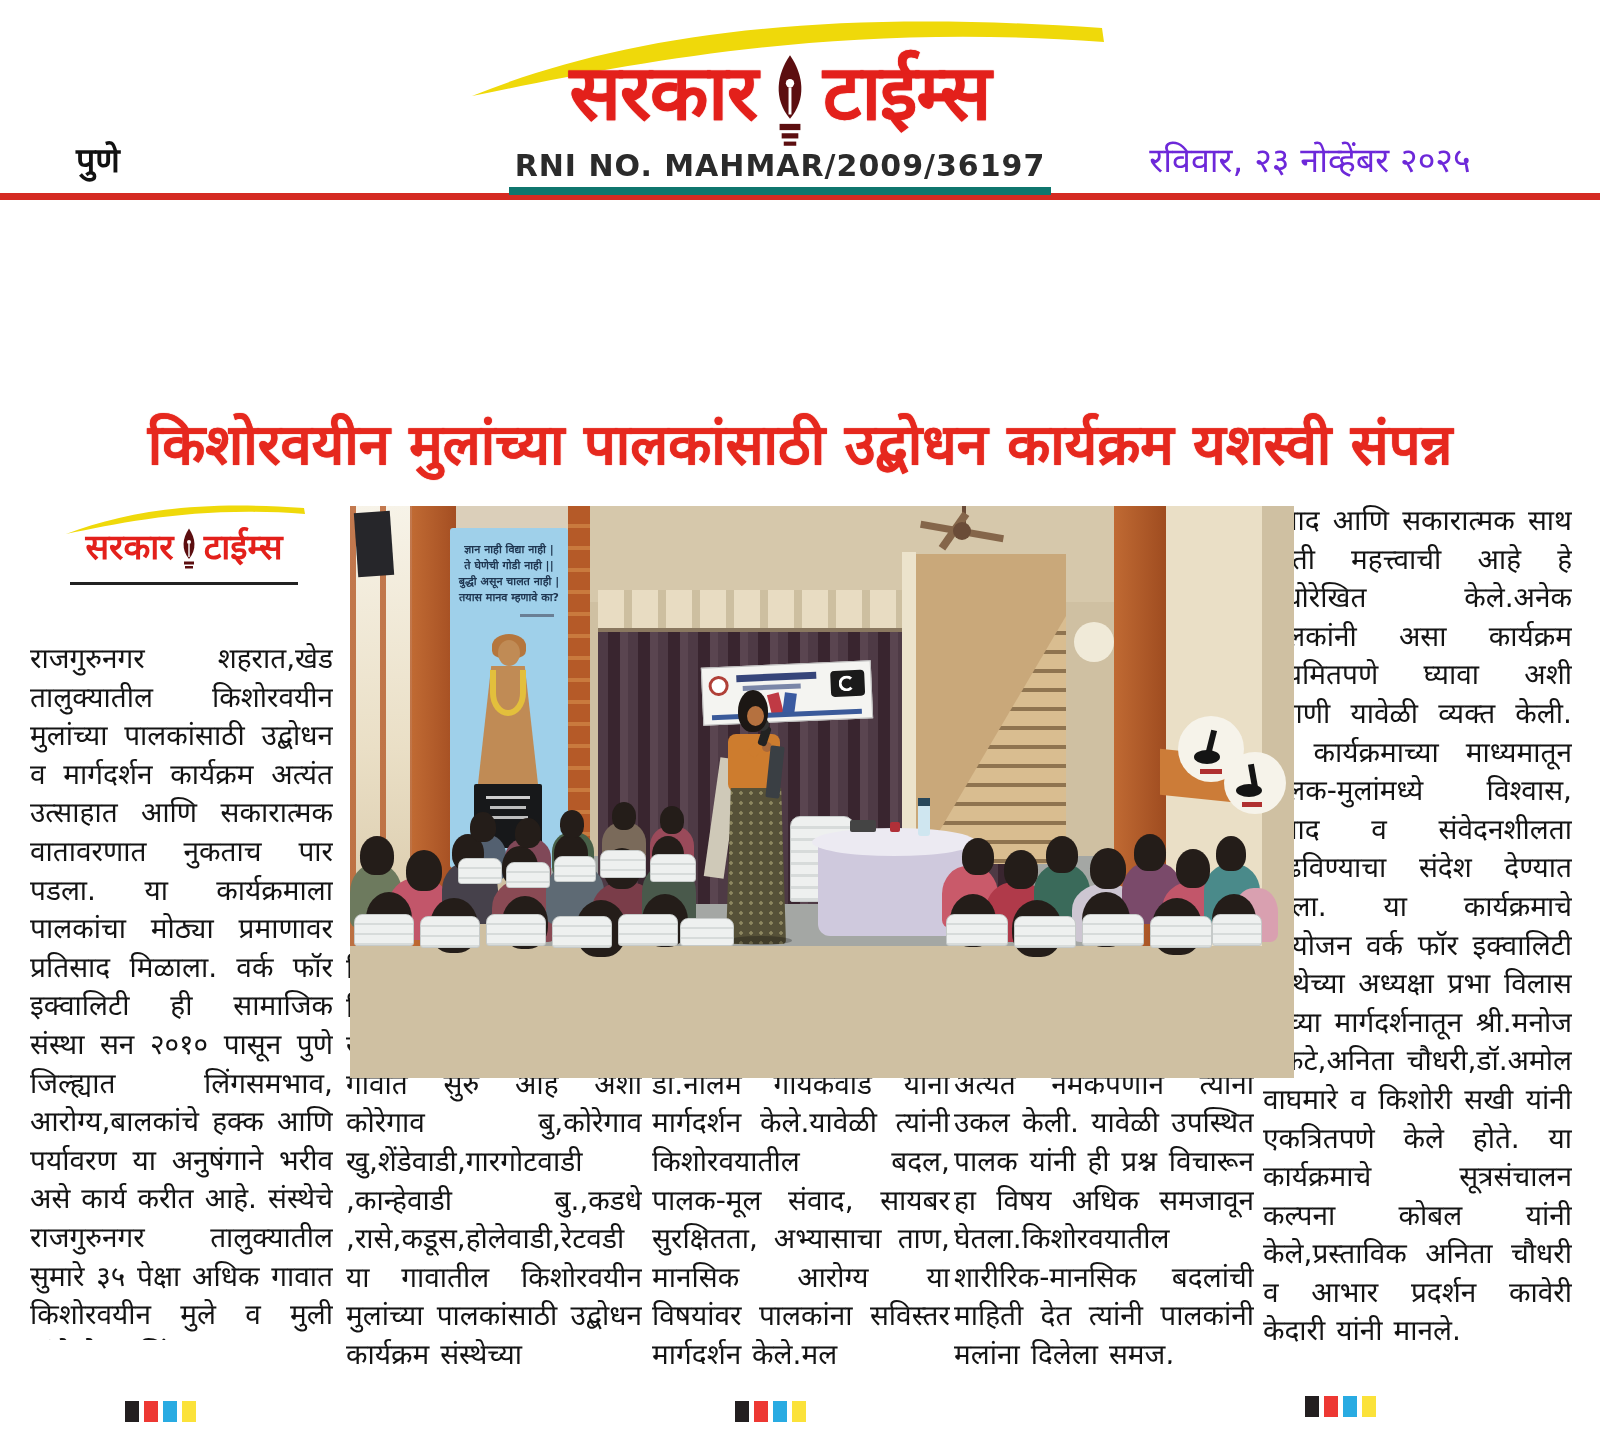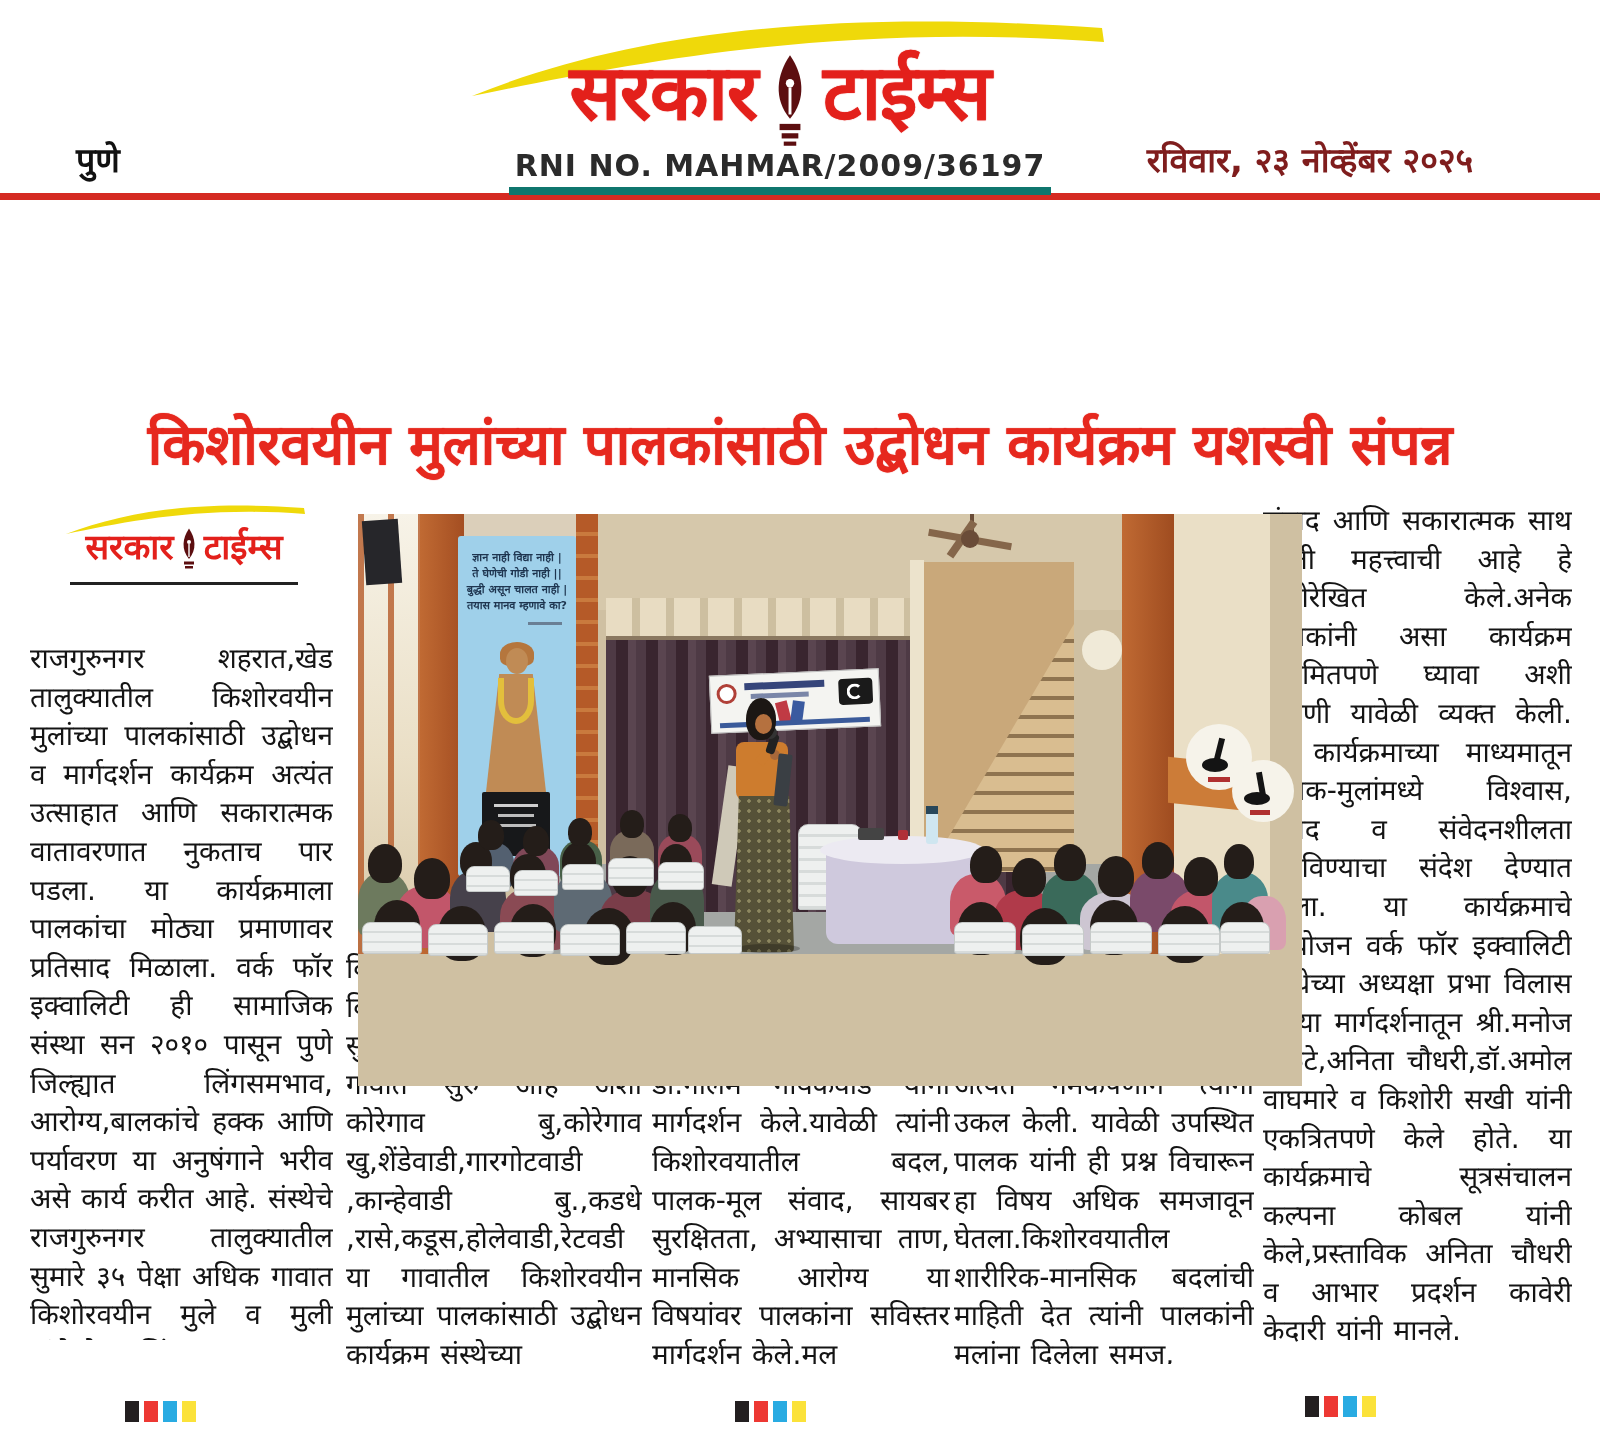--- a/index.html
+++ b/index.html
@@ -10,21 +10,21 @@
   .masthead{left:495px;top:26px;width:570px;height:126px;display:flex;align-items:center;
             justify-content:center;gap:10px;}
   .swoosh{left:470px;top:8px;width:640px;height:92px;z-index:0;pointer-events:none;}
   .mast-word{position:relative;z-index:2;font-size:76px;font-weight:900;color:#e3201b;
              letter-spacing:-1px;text-shadow:0 0 1px #e3201b;}
   .nib-big{position:relative;z-index:2;margin-top:26px;}
   .rni-wrap{left:495px;top:148px;width:570px;text-align:center;z-index:2;}
   .rni{display:inline-block;font-size:30px;font-weight:600;color:#2b2b2b;letter-spacing:1px;
        border-bottom:8px solid #0f766e;padding:0 6px 4px 6px;}
   .city{left:76px;top:136px;font-size:34px;font-weight:700;color:#111;}
-  .date{left:1130px;top:136px;width:360px;text-align:center;font-size:34px;font-weight:700;color:#7f1d1d;}
+  .date{left:1130px;top:136px;width:360px;text-align:center;font-size:34px;font-weight:400;color:#6d28d9;}
   .red-rule{left:0;top:193px;width:1600px;height:7px;background:#d52a22;}
   
   .headline{left:15px;top:252px;width:1570px;text-align:center;font-size:93px;font-weight:900;
             color:#1c4da1;text-shadow:0 0 2px #1c4da1;letter-spacing:-1px;}
   .subheadline{left:40px;top:404px;width:1520px;text-align:center;font-size:56px;font-weight:900;
             color:#e6281e;text-shadow:0 0 1px #e6281e;}
   
   .logo-small{left:70px;top:508px;width:228px;height:74px;border-bottom:3px solid #222;
               display:flex;align-items:center;justify-content:center;gap:4px;}
   .logo-small .mini-word{position:relative;z-index:2;font-size:35px;font-weight:900;color:#e3201b;}
@@ -32,21 +32,21 @@
   .byline{left:26px;top:592px;font-size:31px;font-weight:700;color:#2245aa;}
   
   .bodycol{position:absolute;font-size:28px;line-height:38.6px;color:#141414;text-align:justify;
            overflow:hidden;word-spacing:2px;}
   .c1{left:30px;top:640px;width:303px;height:700px;}
   .c2{left:346px;top:950px;width:296px;height:414px;}
   .c3{left:652px;top:950px;width:298px;height:414px;}
   .c4{left:954px;top:950px;width:300px;height:414px;}
   .c5{left:1263px;top:502px;width:309px;height:864px;}
   
-  .photo{left:342px;top:498px;width:912px;height:540px;background:#cfc0a2;overflow:hidden;margin:16px;padding:16px;}
+  .photo{left:342px;top:498px;width:912px;height:540px;background:#cfc0a2;overflow:hidden;margin:8px;padding:16px;}
   .photo div{position:absolute;box-sizing:border-box;}
   .quote-line{position:relative !important;text-align:center;font-size:11px;font-weight:700;
               color:#1e3550;line-height:16px;}
   
   .sq-group{position:absolute;display:flex;gap:5px;}
   .sq{width:14px;height:21px;display:inline-block;}
   .sq0{background:#231f20;} .sq1{background:#ed3833;} .sq2{background:#29abe2;} .sq3{background:#fbe23a;}
 </style>
 </head>
 <body>

